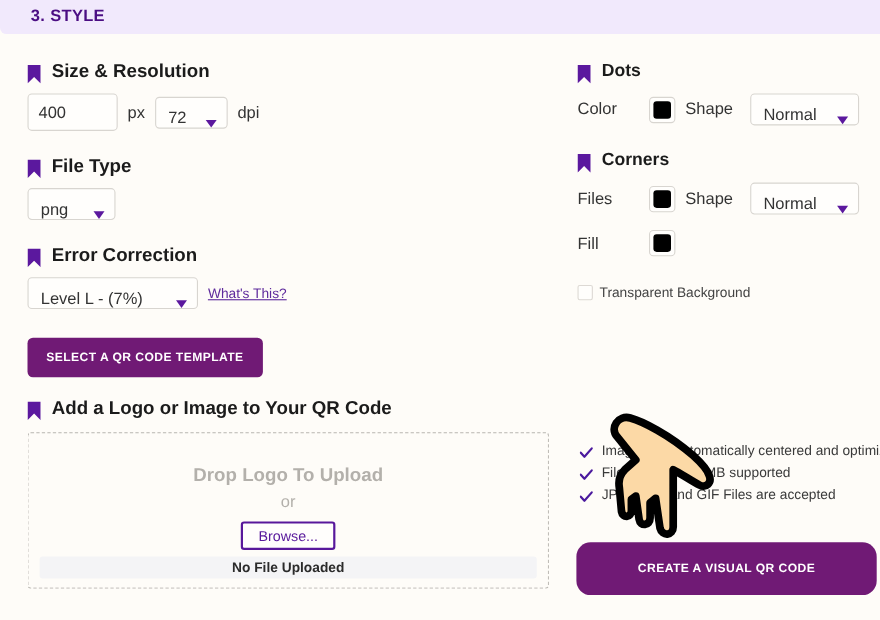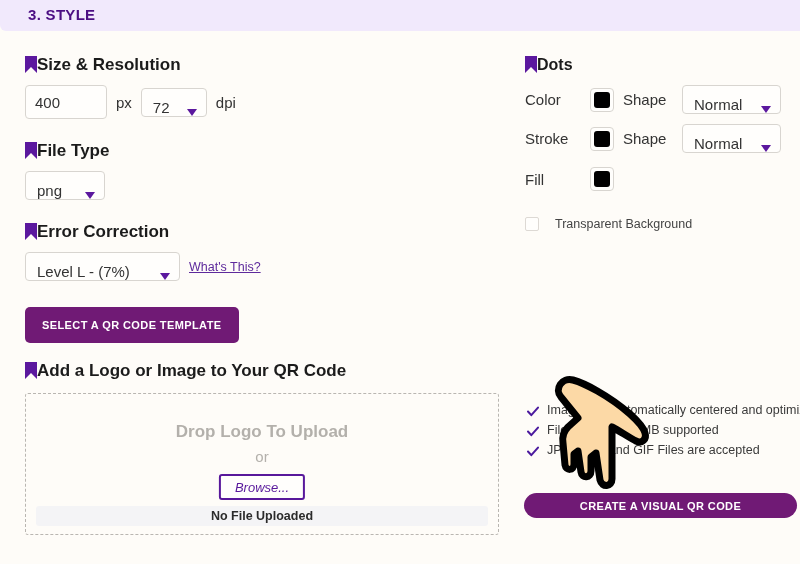--- a/index.html
+++ b/index.html
@@ -48,22 +48,22 @@
   .col-right {
     position: absolute;
     left: 525px;
     top: 55px;
     width: 275px;
   }
 
   
   .heading {
     display: flex;
-    align-items: flex-start;
-    gap: 0;
+    align-items: flex-end;
+    gap: 10px;
     font-size: 17px;
     font-weight: bold;
     color: #1b1b1b;
     margin: 0;
     line-height: 20px;
   }
   .heading.small {
     font-size: 16px;
   }
   .bookmark-icon {
@@ -150,21 +150,21 @@
     letter-spacing: 0.4px;
     border-radius: 5px;
     cursor: pointer;
   }
   .btn-template {
     height: 36px;
     padding: 0 17px;
   }
   .btn-create {
     width: 273px;
-    height: 25px;
+    height: 48px;
     border-radius: 13px;
   }
 
   
   .dropzone {
     box-sizing: border-box;
     width: 474px;
     height: 142px;
     border: 1px dashed #b9b6b1;
     border-radius: 3px;
@@ -200,21 +200,20 @@
     box-sizing: border-box;
     border: 2px solid #58189b;
     border-radius: 3px;
     background: #fffefc;
     color: #58189b;
     font-family: "Liberation Sans", sans-serif;
     font-size: 13px;
     cursor: pointer;
     display: flex;
     align-items: center;
-    font-style: italic;
   }
   .file-status {
     position: absolute;
     bottom: 8px;
     left: 10px;
     right: 10px;
     height: 20px;
     background: #f4f4f6;
     border-radius: 3px;
     display: flex;
@@ -248,21 +247,21 @@
     font-size: 15px;
     color: #333;
   }
   .lbl-w60 { width: 56px; }
   .lbl-shape { width: 50px; }
 
   
   .checkbox-row {
     display: flex;
     align-items: center;
-    gap: 16px;
+    gap: 6px;
   }
   .checkbox {
     width: 14px;
     height: 14px;
     box-sizing: border-box;
     border: 1px solid #ddd9d4;
     border-radius: 2px;
     background: #fffefc;
     cursor: pointer;
     flex: none;
@@ -405,22 +404,30 @@
     <span class="swatch">
       <span class="chip" style="background:#000000"></span>
     </span>
     <span class="field-label lbl-shape">Shape</span>
     <div class="select select-shape">
       <span>Normal</span>
       <span class="caret"></span>
     </div>
   </div>
 
+  <div class="heading small mt-22">
+    <span class="bookmark-icon">
+      <svg viewBox="0 0 12 17" width="12" height="17" aria-hidden="true">
+        <path d="M0 0 H12 V17 L6 11 L0 17 Z" fill="#5b189e"></path>
+      </svg>
+    </span>
+    <span>Corners</span>
+  </div>
   <div class="row mt-10">
-    <span class="field-label lbl-w60">Stroke</span>
+    <span class="field-label lbl-w60">Files</span>
     <span class="swatch">
       <span class="chip" style="background:#000000"></span>
     </span>
     <span class="field-label lbl-shape">Shape</span>
     <div class="select select-shape">
       <span>Normal</span>
       <span class="caret"></span>
     </div>
   </div>
   <div class="row mt-14">

